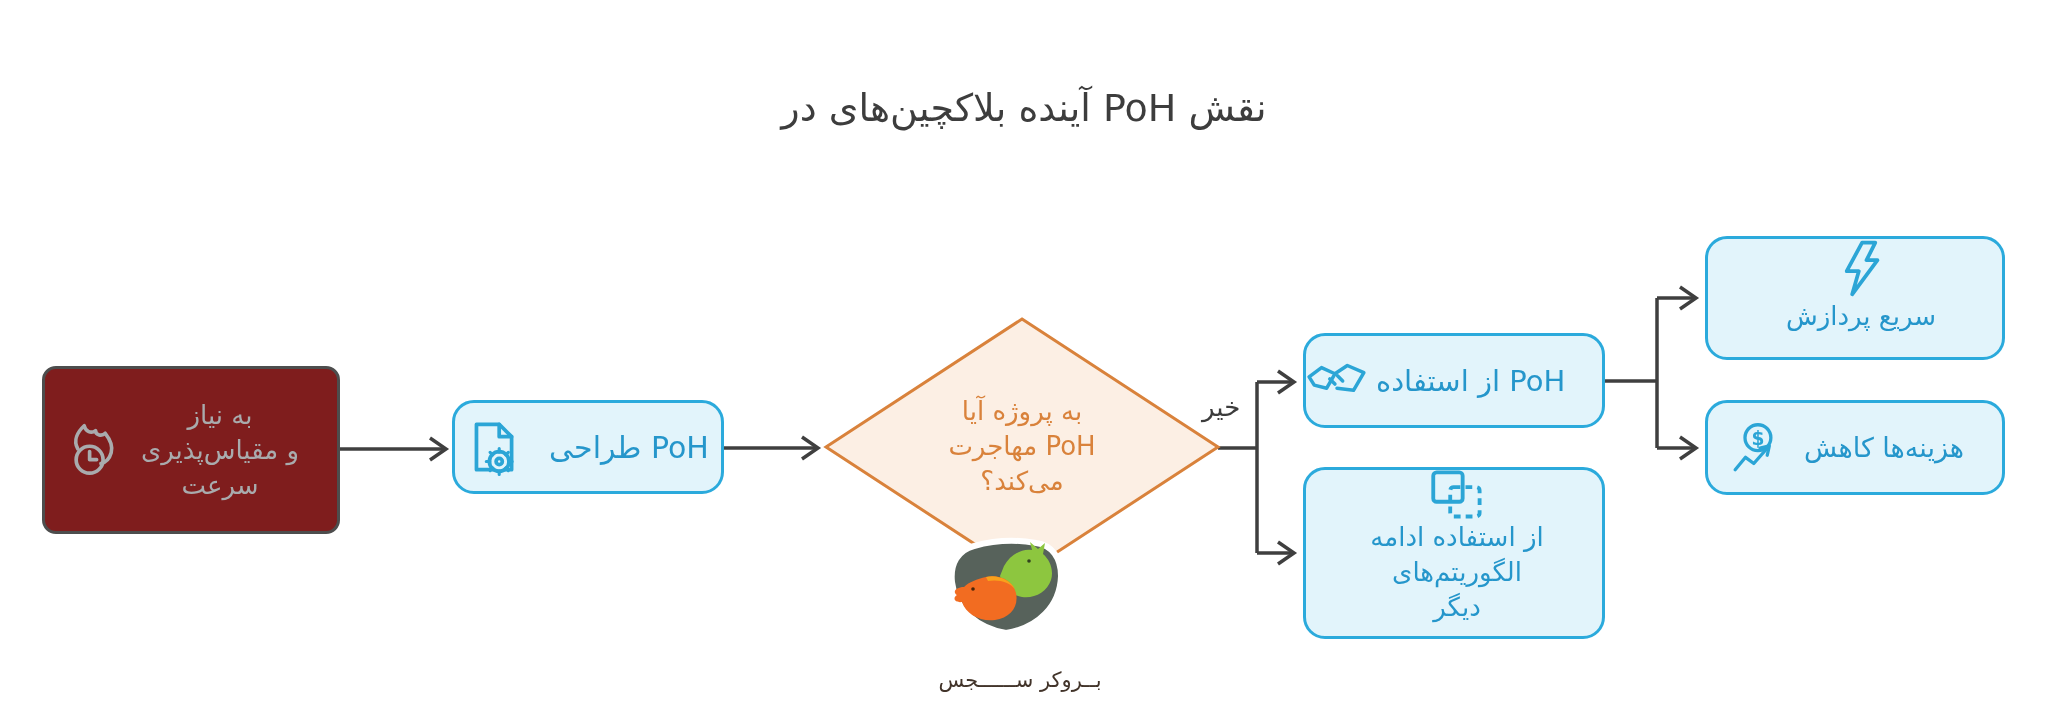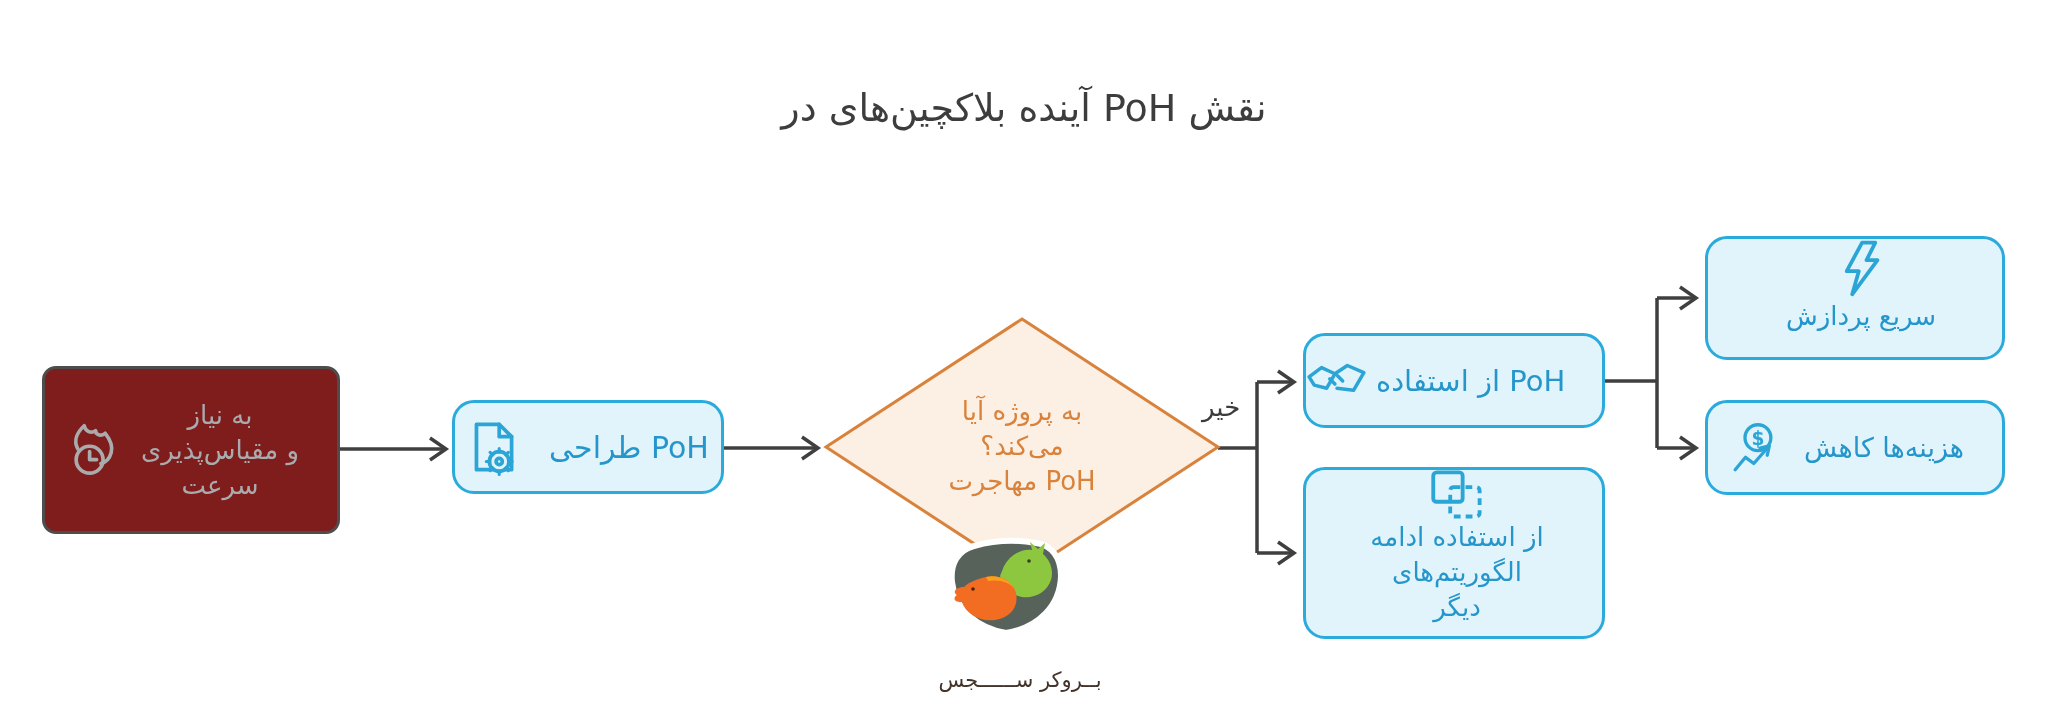--- a/index.html
+++ b/index.html
@@ -92,22 +92,22 @@
           <path d="M31,31.5 V35 M31,53 V56.5 M18.5,44 H22 M40,44 H43.5 M22.2,35.2 l2.5,2.5 M37.3,50.3 l2.5,2.5 M39.8,35.2 l-2.5,2.5 M24.7,50.3 l-2.5,2.5" stroke-width="3"></path>
           <circle cx="31" cy="44" r="3"></circle>
         </g>
       </svg>
     </span>
     <span class="lbl single" style="font-size:30px;">طراحی‎ PoH</span>
   </div>
 
   <div class="decision-text">
     <div>آیا‎ پروژه‎ به‎</div>
+    <div>مهاجرت‎ PoH</div>
     <div>می‌کند؟‎</div>
-    <div>مهاجرت‎ PoH</div>
   </div>
 
   <div class="edge-label">خیر</div>
 
   <div class="node blue" style="left:1303px;top:333px;width:302px;height:95px;gap:8px;">
     <span class="ic">
       <svg width="62" height="40" viewBox="0 0 60 36" fill="none" stroke="#2ba5d6" stroke-width="3.4" stroke-linecap="round" stroke-linejoin="round">
         <path d="M3,14 L15,5 L28,11 L20,25 L8,22 Z"></path>
         <path d="M28,11 L40,3 L56,10 L46,27 L30,25"></path>
         <path d="M23,16 l5,5 M30.5,13 l5,5"></path>

